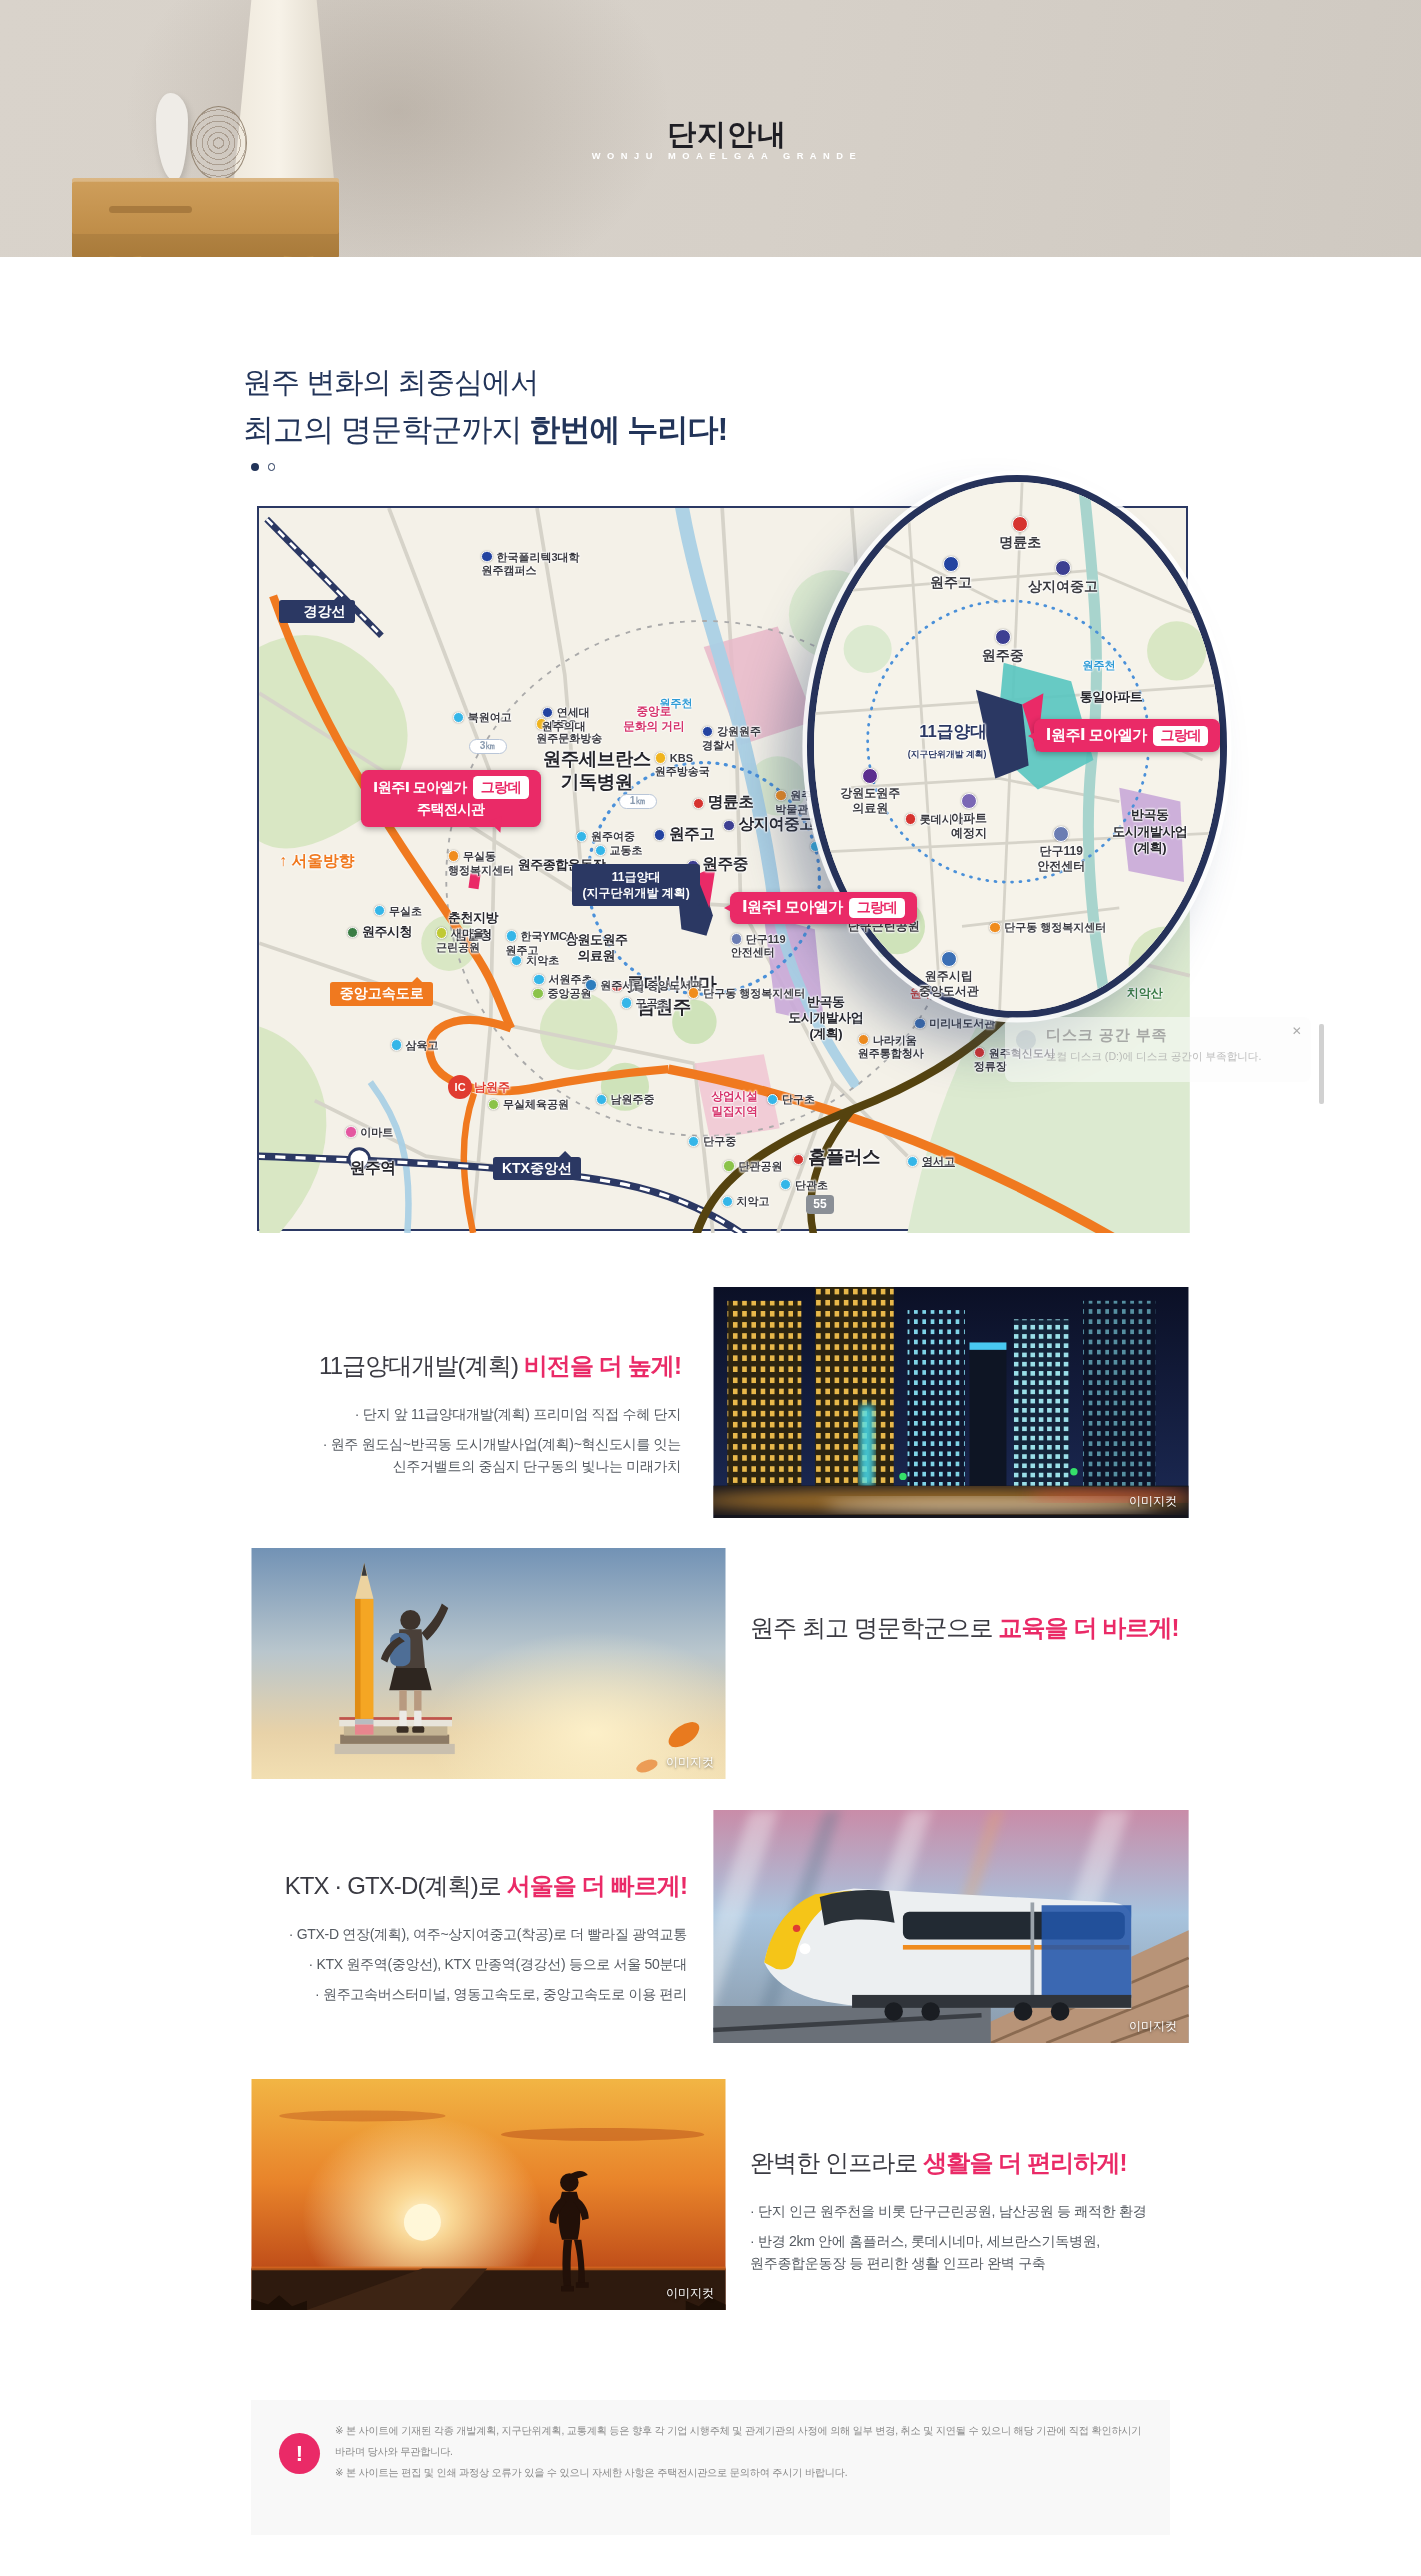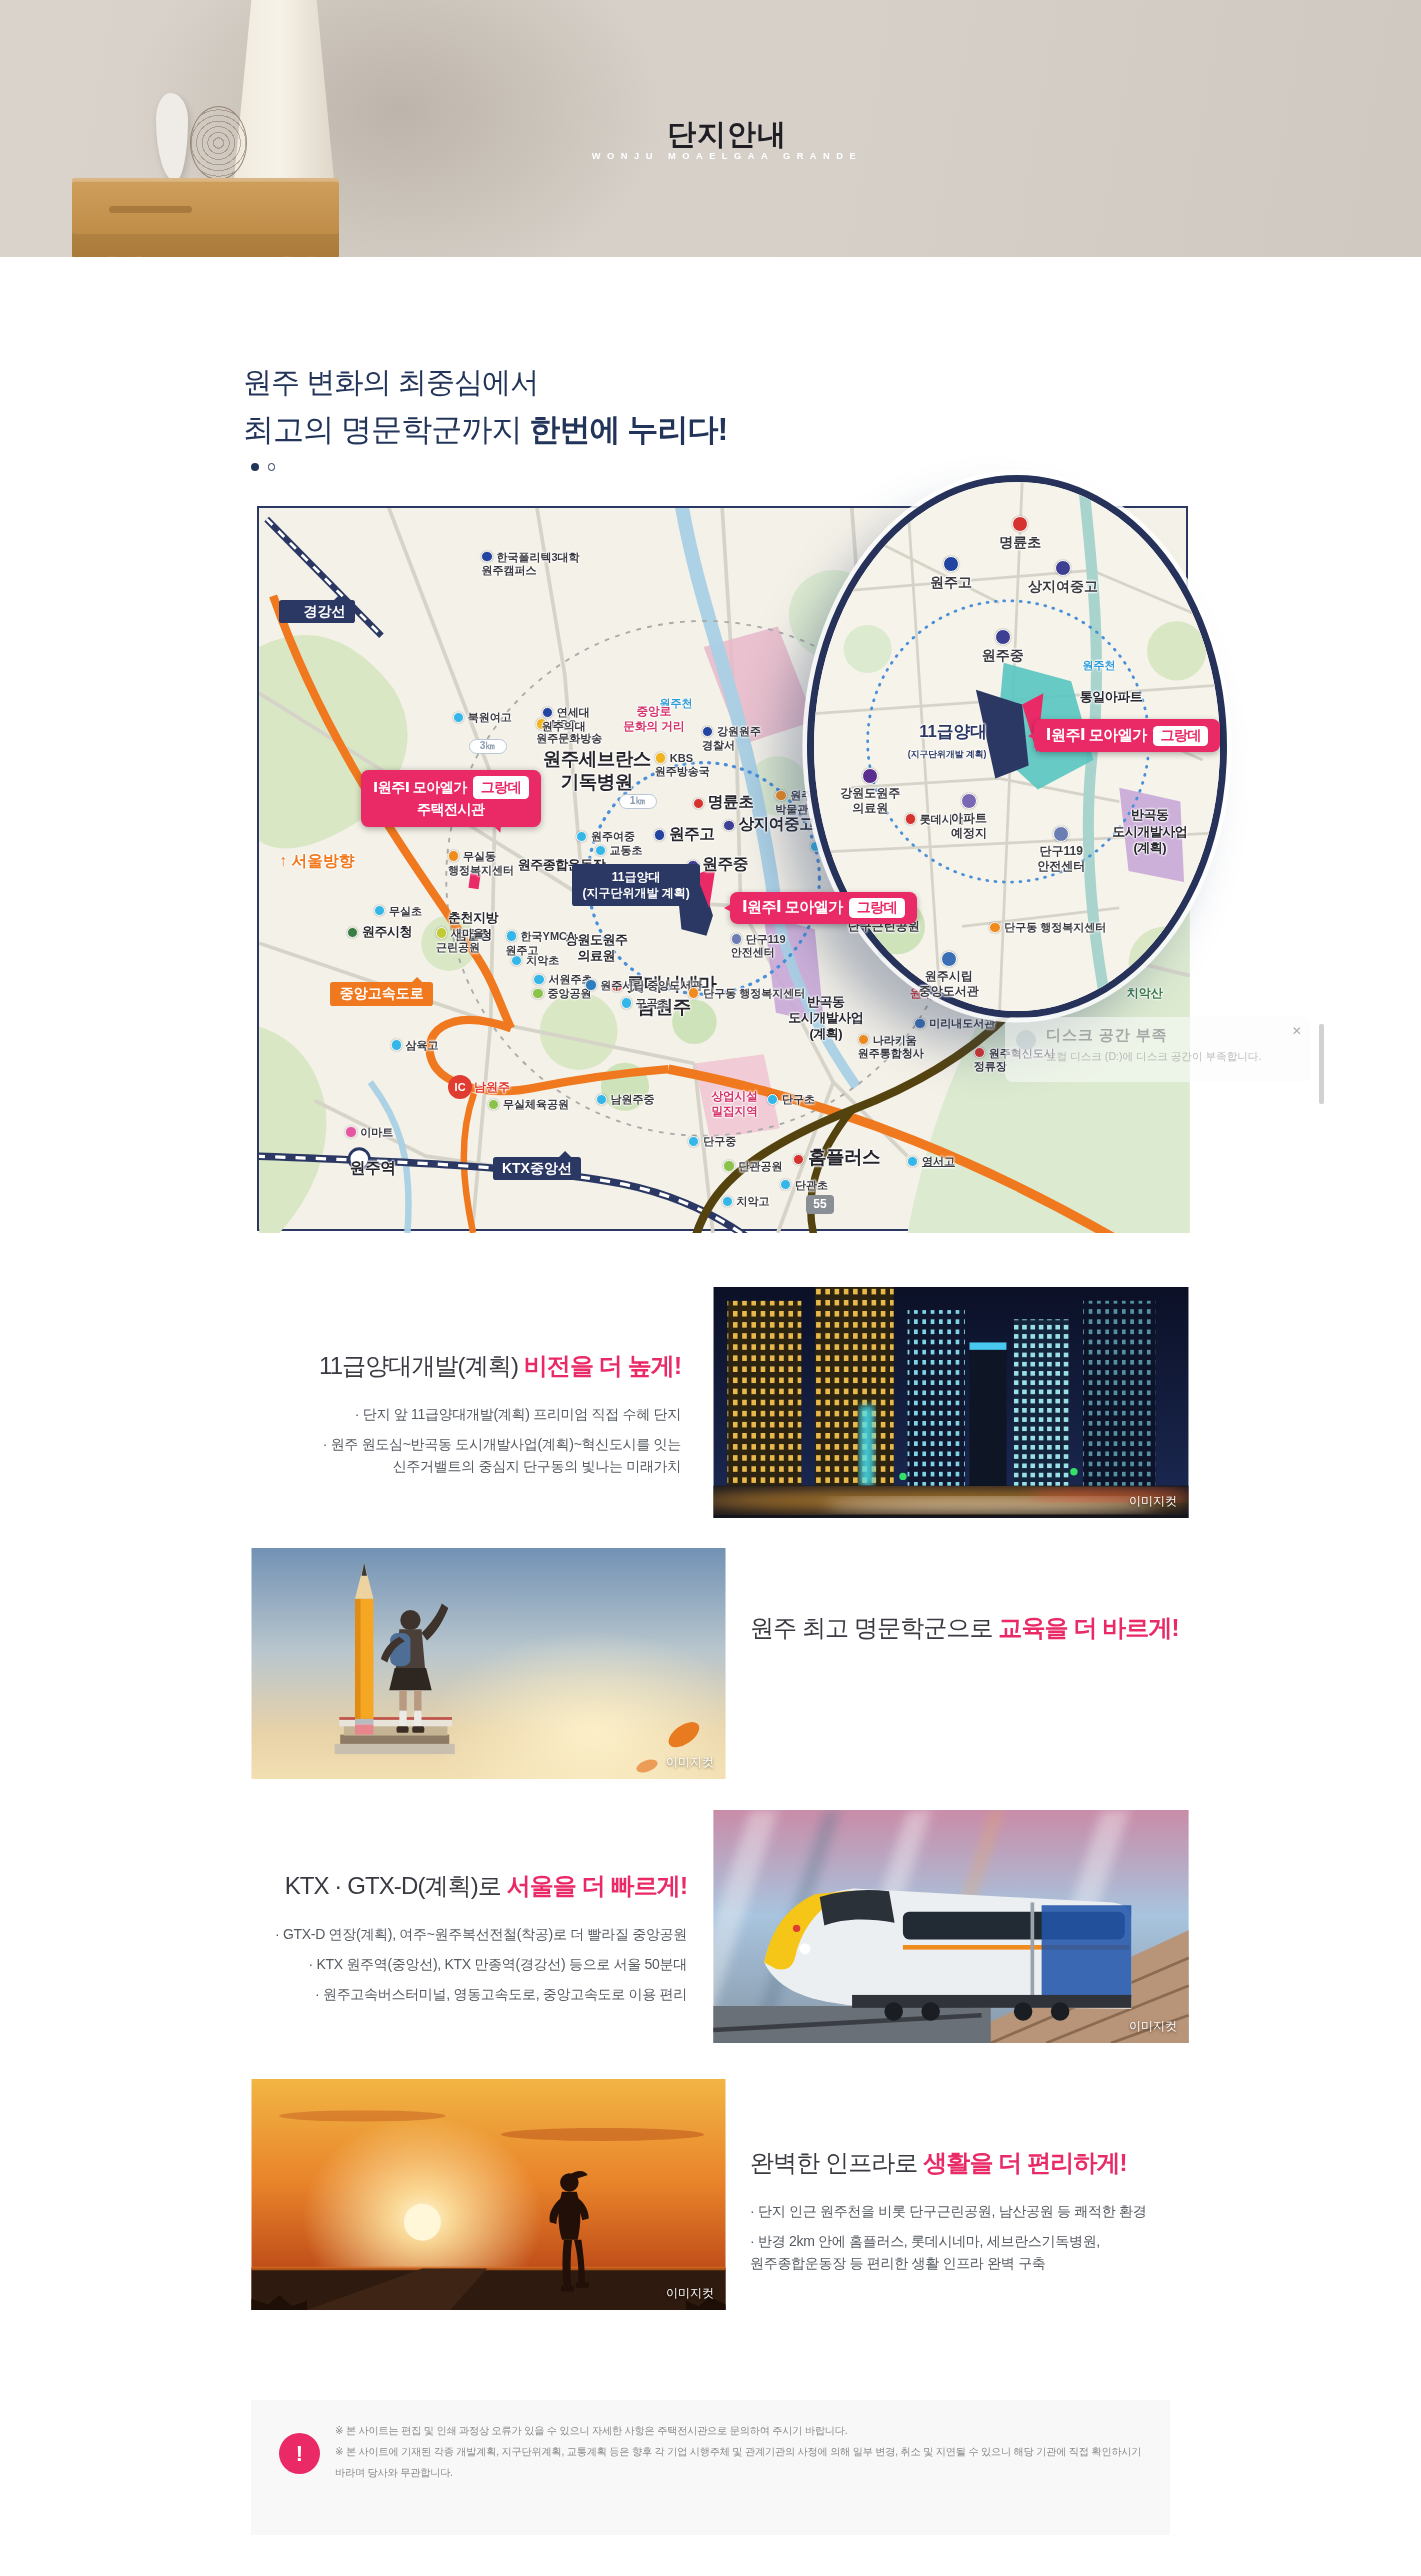--- a/index.html
+++ b/index.html
@@ -510,21 +510,21 @@
     <span class="dark">원주 최고 명문학군으로 </span><span class="accent">교육을 더 바르게!</span>
   </div>
 </div>
 
 <div class="sec-text right" style="left:251px; top:1870px; width:436px;">
   <div class="sec-title">
     <span class="dark">KTX · GTX-D(계획)로 </span><span class="accent">서울을 더 빠르게!</span>
   </div>
   <div class="bullets">
 
-  <div class="bullet">· GTX-D 연장(계획), 여주~원주복선전철(착공)로 더 빨라질 중앙공원</div>
+  <div class="bullet">· GTX-D 연장(계획), 여주~상지여중고(착공)로 더 빨라질 광역교통</div>
       <div class="bullet">· KTX 원주역(중앙선), KTX 만종역(경강선) 등으로 서울 50분대</div>
       <div class="bullet">· 원주고속버스터미널, 영동고속도로, 중앙고속도로 이용 편리</div>
     </div>
 </div>
 <div class="photo" style="left:713px; top:1810px; width:476px; height:233px;">
   <svg width="476" height="233" viewBox="0 0 514 252">
     <defs>
       <linearGradient id="tsky" x1="0" y1="0" x2="0" y2="1">
         <stop offset="0" stop-color="#c98ca8"></stop>
           <stop offset=".45" stop-color="#a8c4de"></stop>
@@ -614,17 +614,17 @@
   <div class="bullet">· 단지 인근 원주천을 비롯 단구근린공원, 남산공원 등 쾌적한 환경</div>
       <div class="bullet">· 반경 2km 안에 홈플러스, 롯데시네마, 세브란스기독병원,
 원주종합운동장 등 편리한 생활 인프라 완벽 구축</div>
     </div>
 </div>
 
 <div class="footer-box">
   <div class="warn-circle">!</div>
   <div class="footer-lines">
 
-  <div class="footer-line">※ 본 사이트는 편집 및 인쇄 과정상 오류가 있을 수 있으니 자세한 사항은 주택전시관으로 문의하여 주시기 바랍니다.</div>
-      <div class="footer-line">※ 본 사이트에 기재된 각종 개발계획, 지구단위계획, 교통계획 등은 향후 각 기업 시행주체 및 관계기관의 사정에 의해 일부 변경, 취소 및 지연될 수 있으니 해당 기관에 직접 확인하시기 바라며 당사와 무관합니다.</div>
+  <div class="footer-line">※ 본 사이트에 기재된 각종 개발계획, 지구단위계획, 교통계획 등은 향후 각 기업 시행주체 및 관계기관의 사정에 의해 일부 변경, 취소 및 지연될 수 있으니 해당 기관에 직접 확인하시기 바라며 당사와 무관합니다.</div>
+      <div class="footer-line">※ 본 사이트는 편집 및 인쇄 과정상 오류가 있을 수 있으니 자세한 사항은 주택전시관으로 문의하여 주시기 바랍니다.</div>
     </div>
 </div>
 
 
 </body></html>

